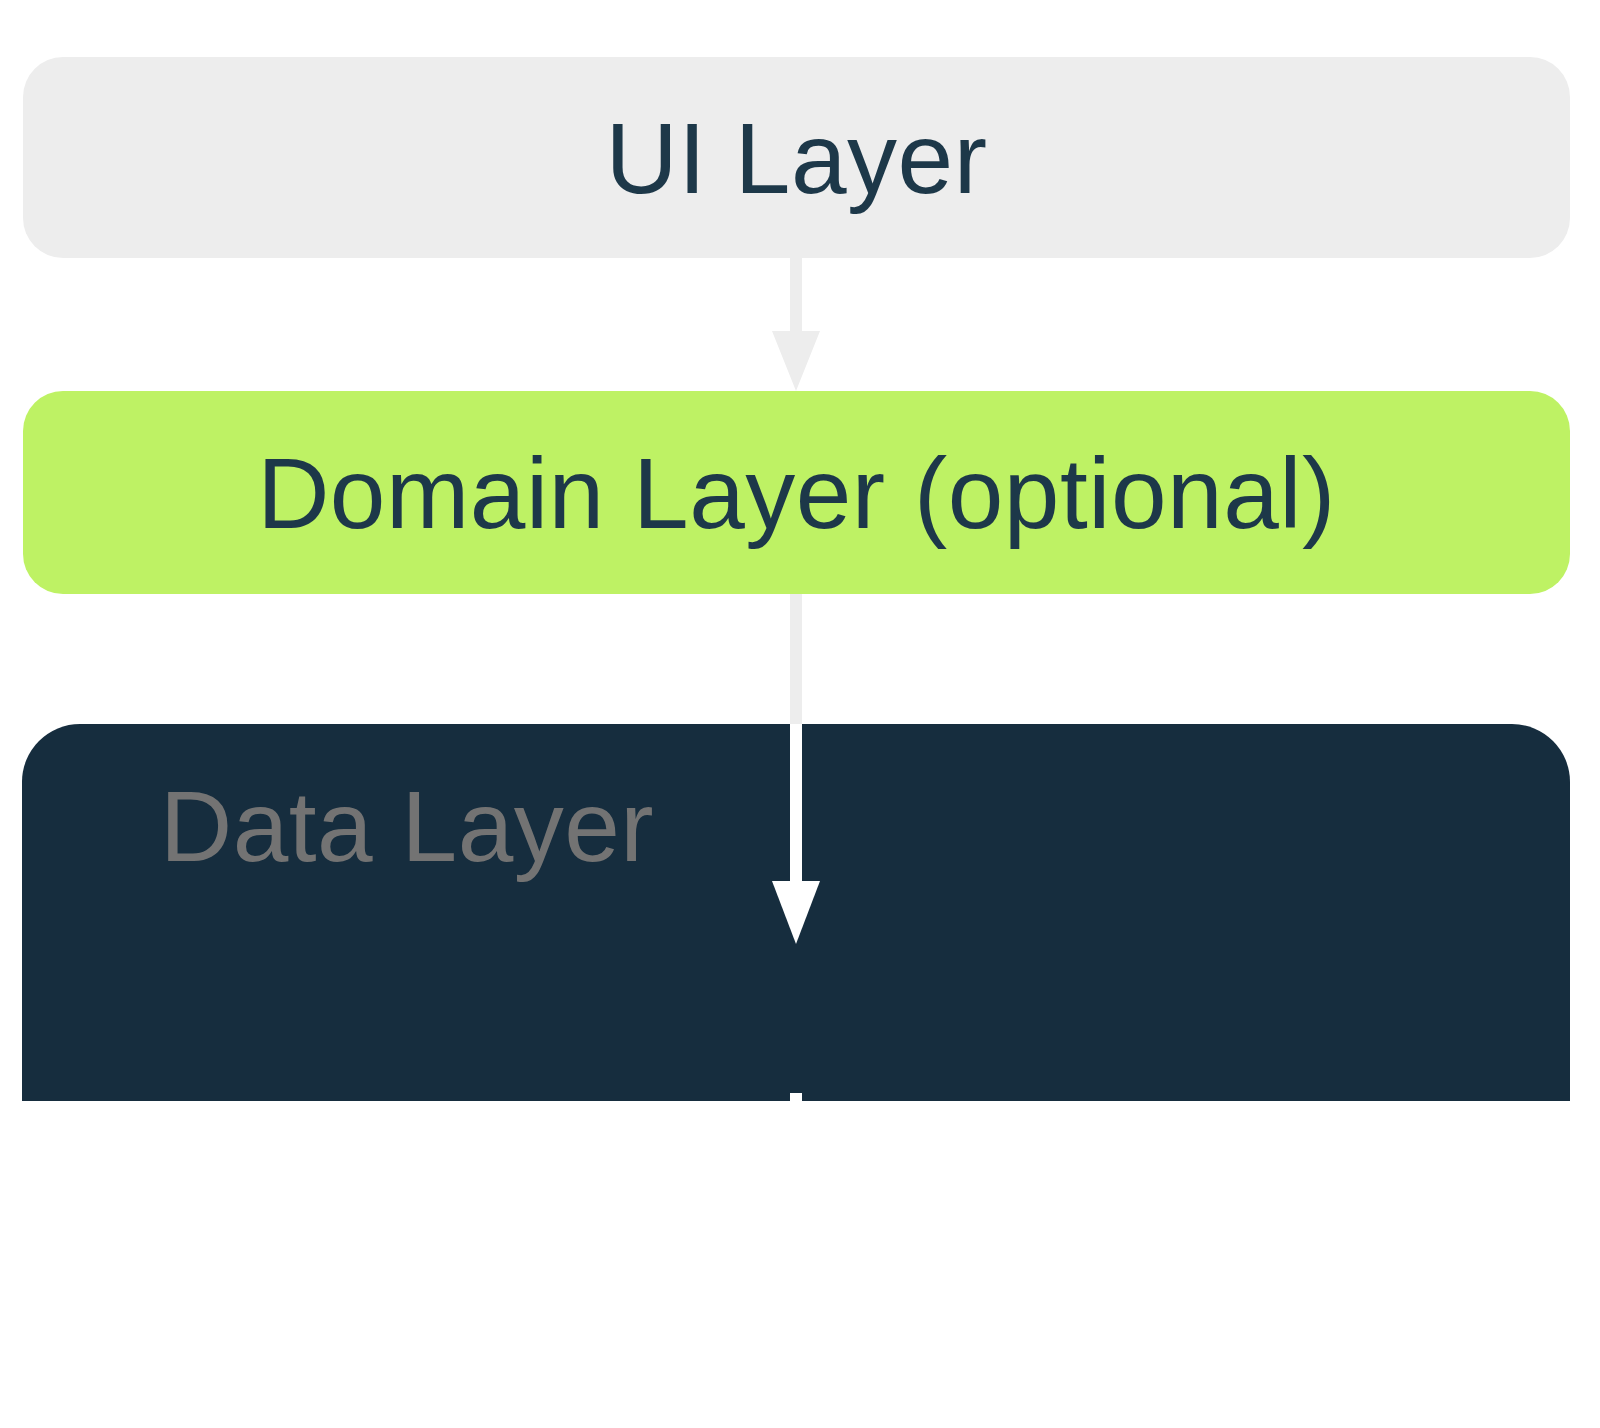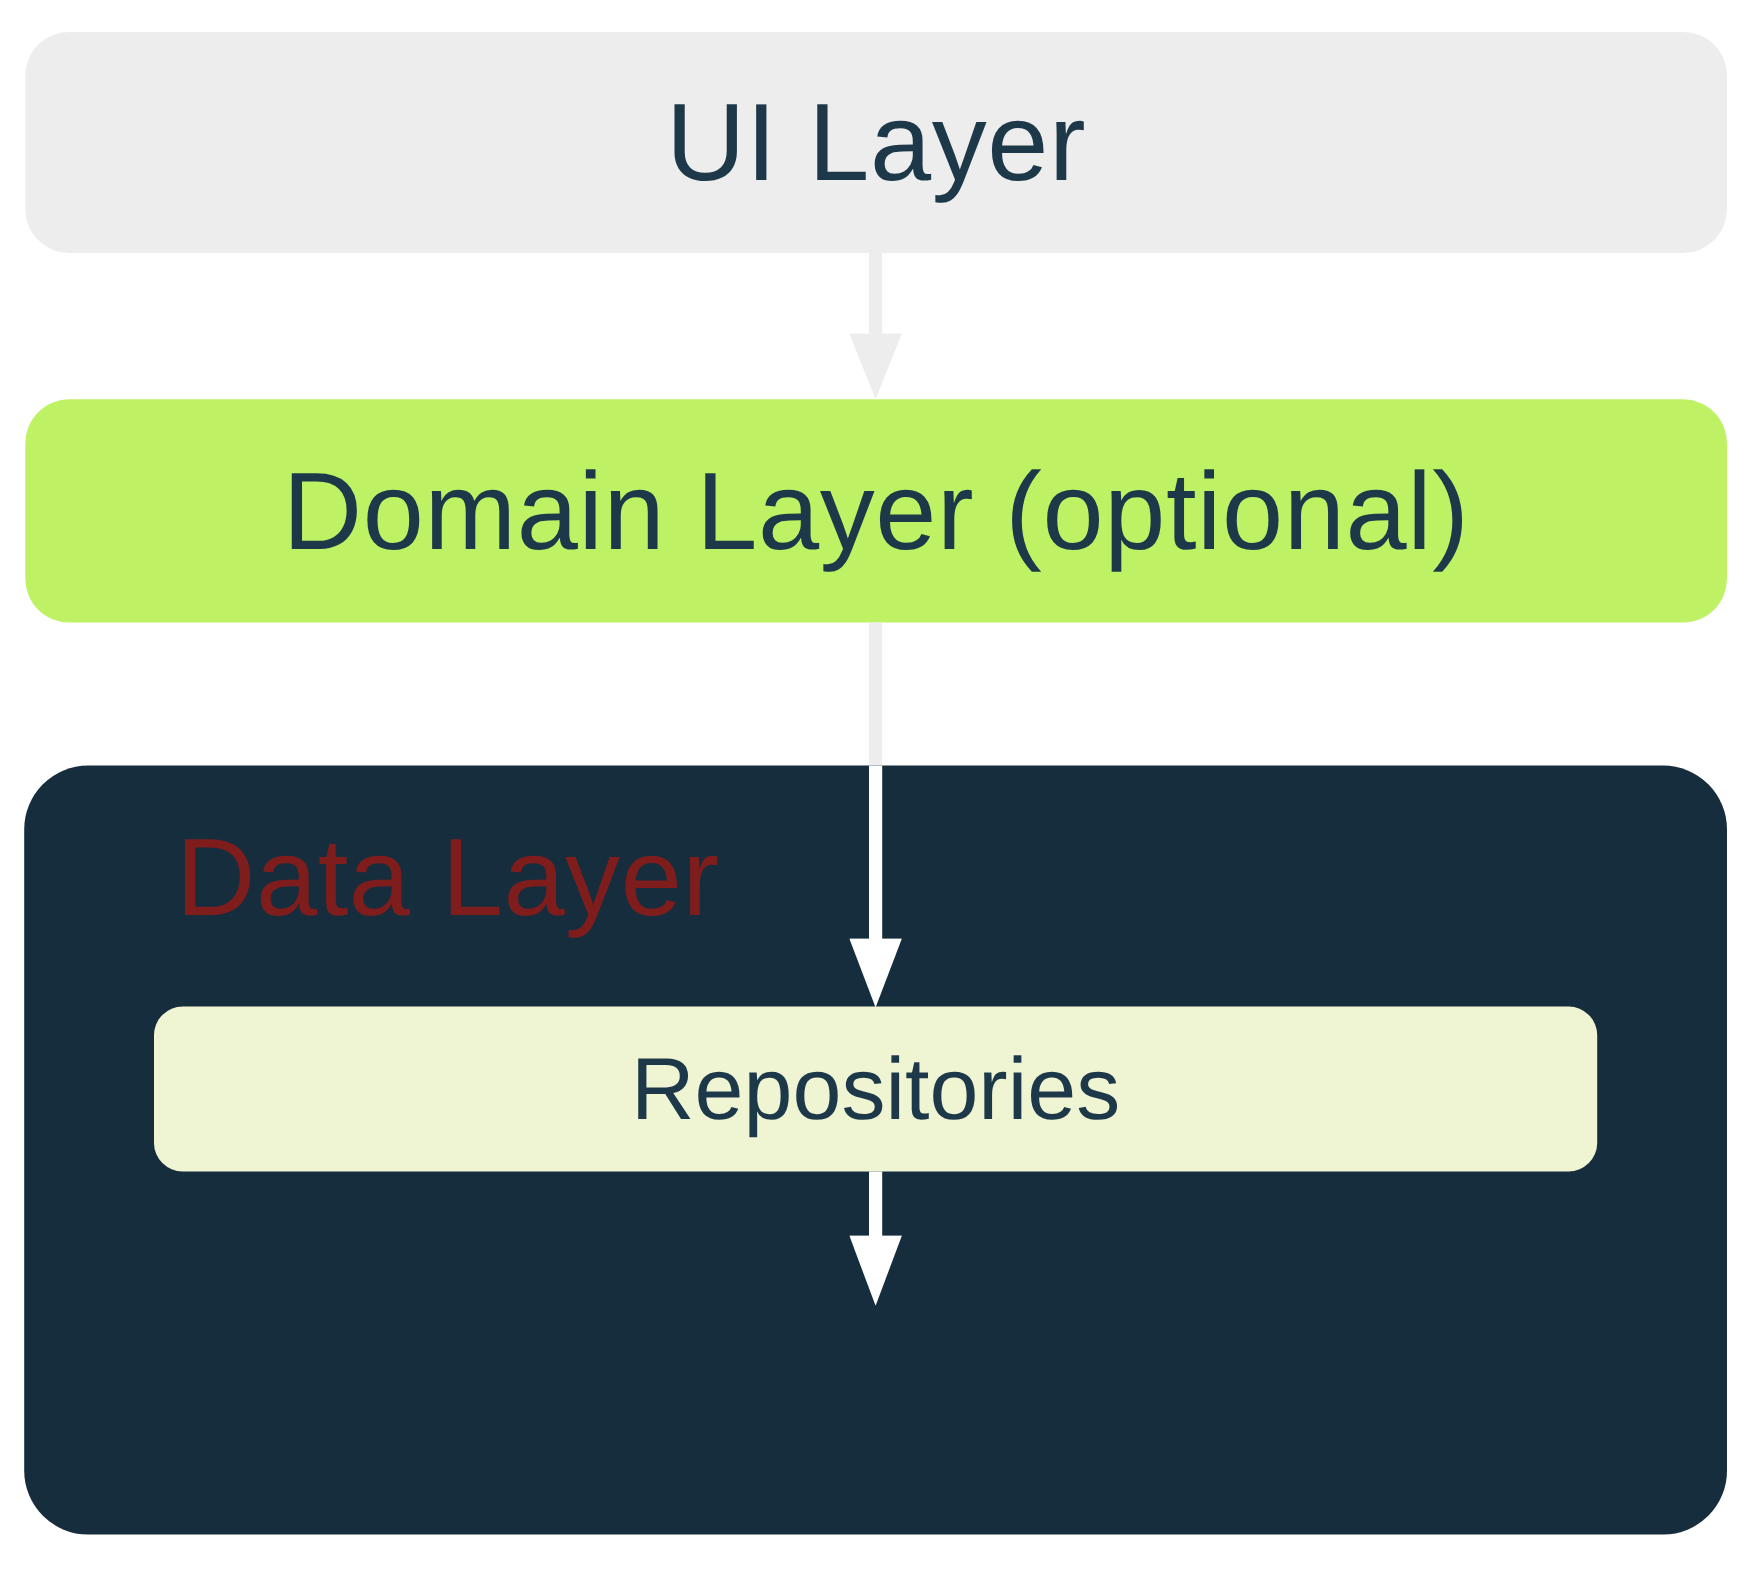--- a/index.html
+++ b/index.html
@@ -4,23 +4,24 @@
 <style>
   html, body {
     margin: 0;
     padding: 0;
     background: #ffffff;
     font-family: "Liberation Sans", sans-serif;
   }
   .canvas {
     position: relative;
     width: 1600px;
-    height: 1428px;
+    height: 1073px;
     background: #ffffff;
     overflow: hidden;
+    margin-top: 28px;
   }
   .box {
     position: absolute;
     display: flex;
     align-items: center;
     justify-content: center;
     box-sizing: border-box;
   }
   .layer-label {
     color: #1D3849;
@@ -47,21 +48,21 @@
   
   .data-box {
     left: 22px; top: 696px;
     width: 1548px; height: 699px;
     background: #162D3E;
     border-radius: 58px;
   }
   .data-layer-title {
     position: absolute;
     left: 160px; top: 748px;
-    color: #7f1d1d;
+    color: #737373;
     font-size: 100px;
     line-height: 100px;
     letter-spacing: 0.5px;
     white-space: nowrap;
   }
   
   .inner-label {
     color: #1D3849;
     font-size: 80px;
     line-height: 1;
@@ -116,21 +117,18 @@
   </div>
 
   <div class="arrow-part shaft gray a2-shaft-gray"></div>
 
   <div class="box data-box"></div>
   <div class="data-layer-title">Data Layer</div>
 
   <div class="arrow-part shaft white a2-shaft-white"></div>
   <div class="arrow-part head white a2-head"></div>
 
-  <div class="box repositories-box">
-    <span class="inner-label">Repositories</span>
-  </div>
 
   <div class="arrow-part shaft white a3-shaft"></div>
   <div class="arrow-part head white a3-head"></div>
 
 
 </div>
 
 </body></html>

